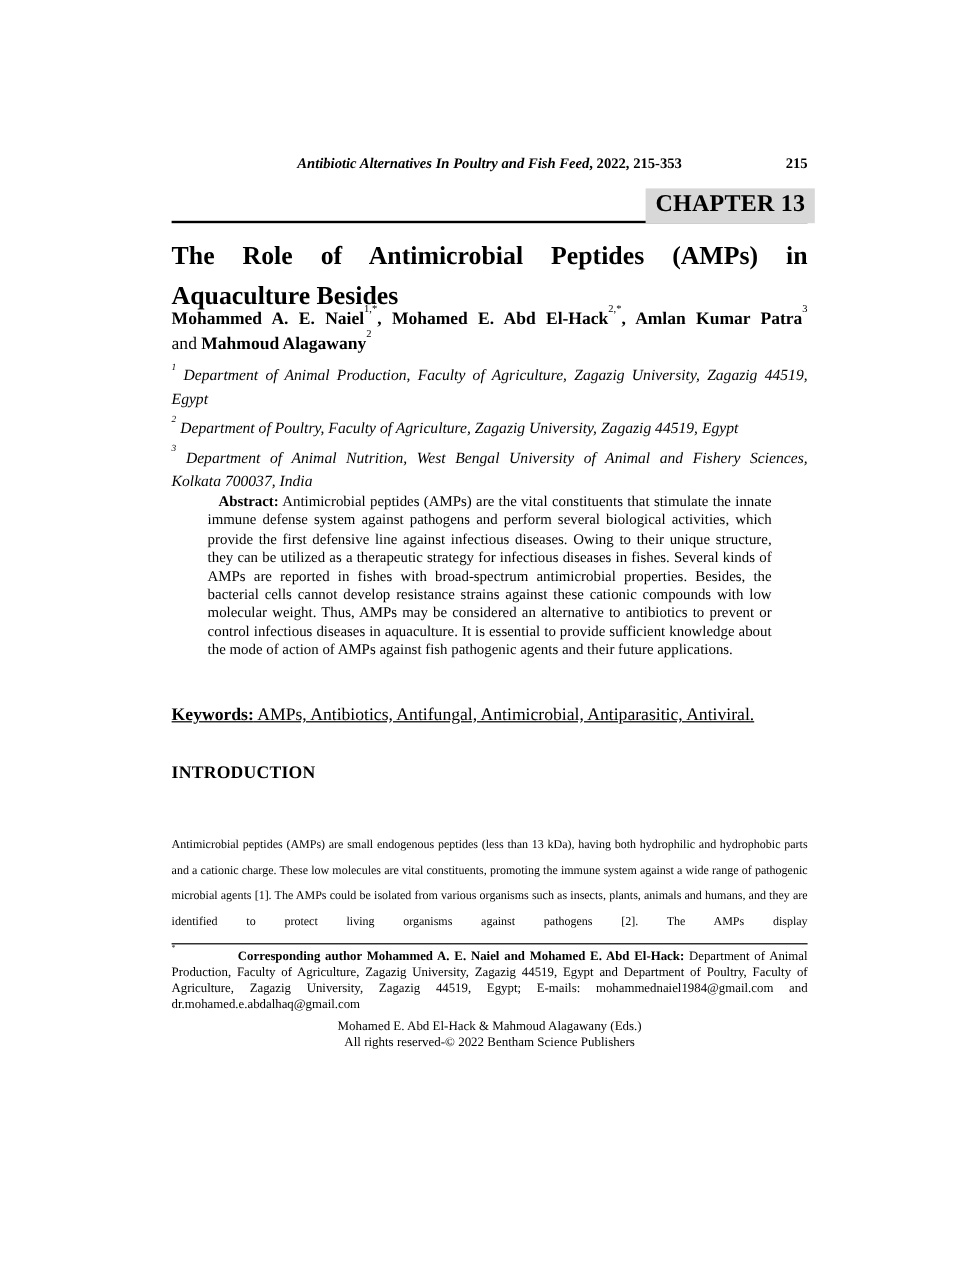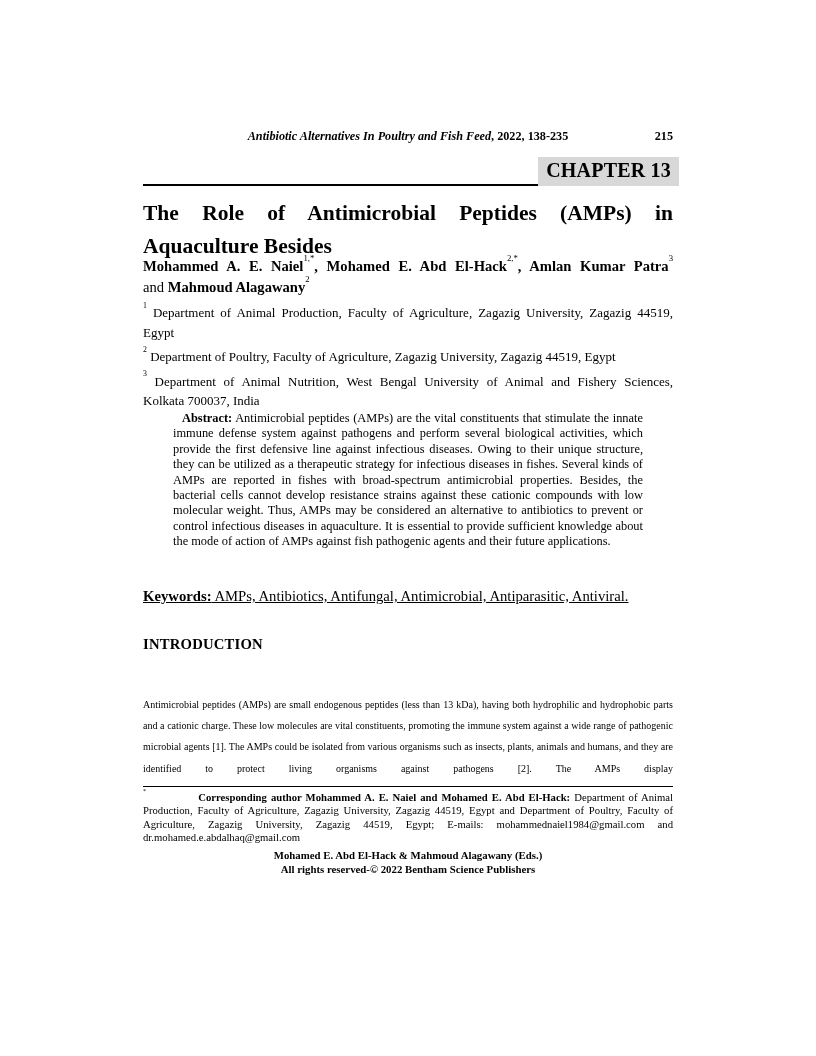--- a/index.html
+++ b/index.html
@@ -31,21 +31,21 @@
   
   .title-block{top:197px;left:143px;width:530px;font-size:21.5px;font-weight:bold;line-height:33px;}
   .force-justify{text-align:justify;text-align-last:justify;}
 
   
   .authors-block{top:256px;left:143px;width:530px;font-size:14.6px;line-height:21px;}
   .authors-block b{font-weight:bold;}
   sup.s{font-size:.6em;position:relative;top:-.5em;line-height:0;}
 
   
-  .affiliations-block{top:303px;left:143px;width:530px;font-size:13px;line-height:19.5px;}
+  .affiliations-block{top:303px;left:143px;width:530px;font-size:13px;font-style:italic;line-height:19.5px;}
   .aff{margin:0 0 5px 0;}
 
   
   .abstract-block{
     top:411px;left:173px;width:470px;
     font-size:12.4px;line-height:15.4px;
     text-align:justify;text-indent:9px;
   }
   .abstract-block .lbl{font-weight:bold;}
 
@@ -60,29 +60,29 @@
     font-size:10px;line-height:21.2px;
     text-align:justify;text-align-last:justify;margin-top:28px;
   }
 
   
   .footnote-rule{top:786px;left:143px;width:530px;height:1px;background:#000;}
   .footnote-block{top:791px;left:143px;width:530px;font-size:10.7px;line-height:13.4px;text-align:justify;}
   .footnote-block b{font-weight:bold;padding-left:48px;}
 
   
-  .footer-block{top:849px;left:143px;width:530px;text-align:center;font-size:10.8px;font-weight:bold;line-height:13.5px;}
+  .footer-block{top:849px;left:143px;width:530px;text-align:center;font-size:10.8px;font-weight:normal;line-height:13.5px;}
 </style>
 </head>
 <body>
 
 <div class="page">
 
   <div class="abs header-row">
-    <span class="journal-name">Antibiotic Alternatives In Poultry and Fish Feed</span><span>, 2022, 138-235</span>
+    <span class="journal-name">Antibiotic Alternatives In Poultry and Fish Feed</span><span>, 2022, 215-353</span>
     <span class="page-number">215</span>
   </div>
 
   <div class="abs chapter-rule"></div>
   <div class="abs chapter-badge">CHAPTER 13</div>
 
   <div class="abs title-block">
     <div class="force-justify">The Role of Antimicrobial Peptides (AMPs) in</div>
     <div>Aquaculture Besides</div>
   </div>

